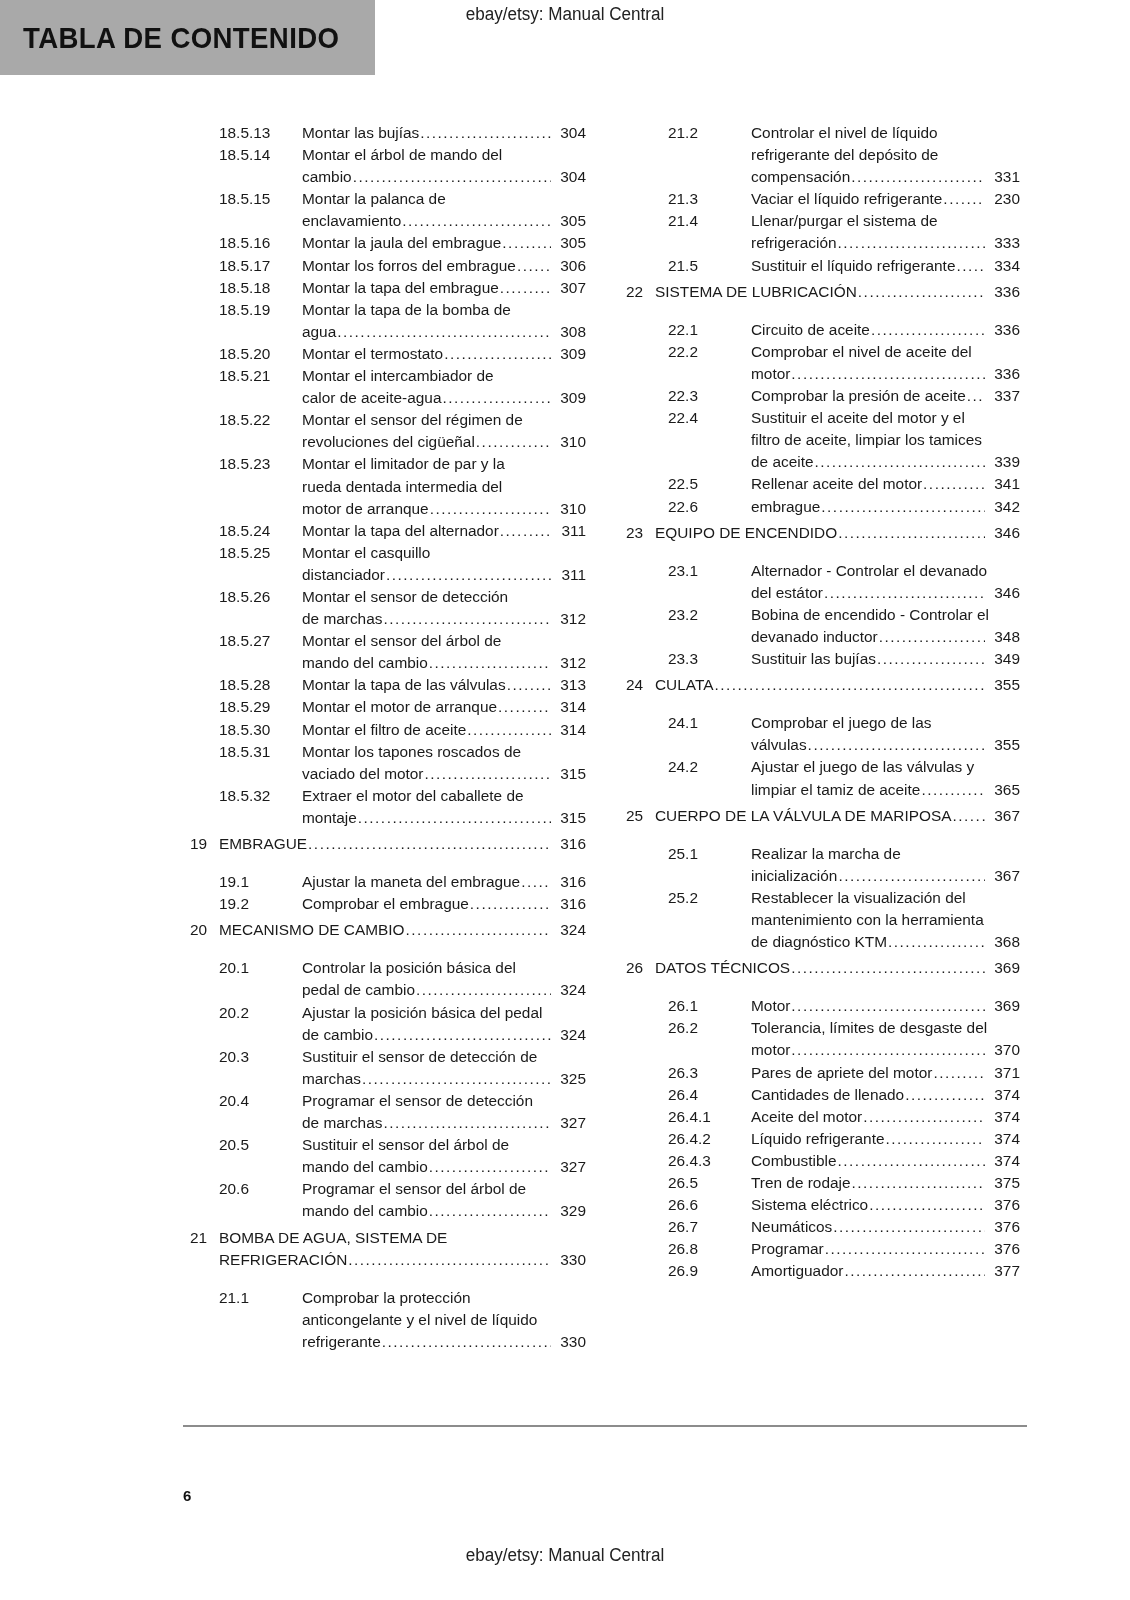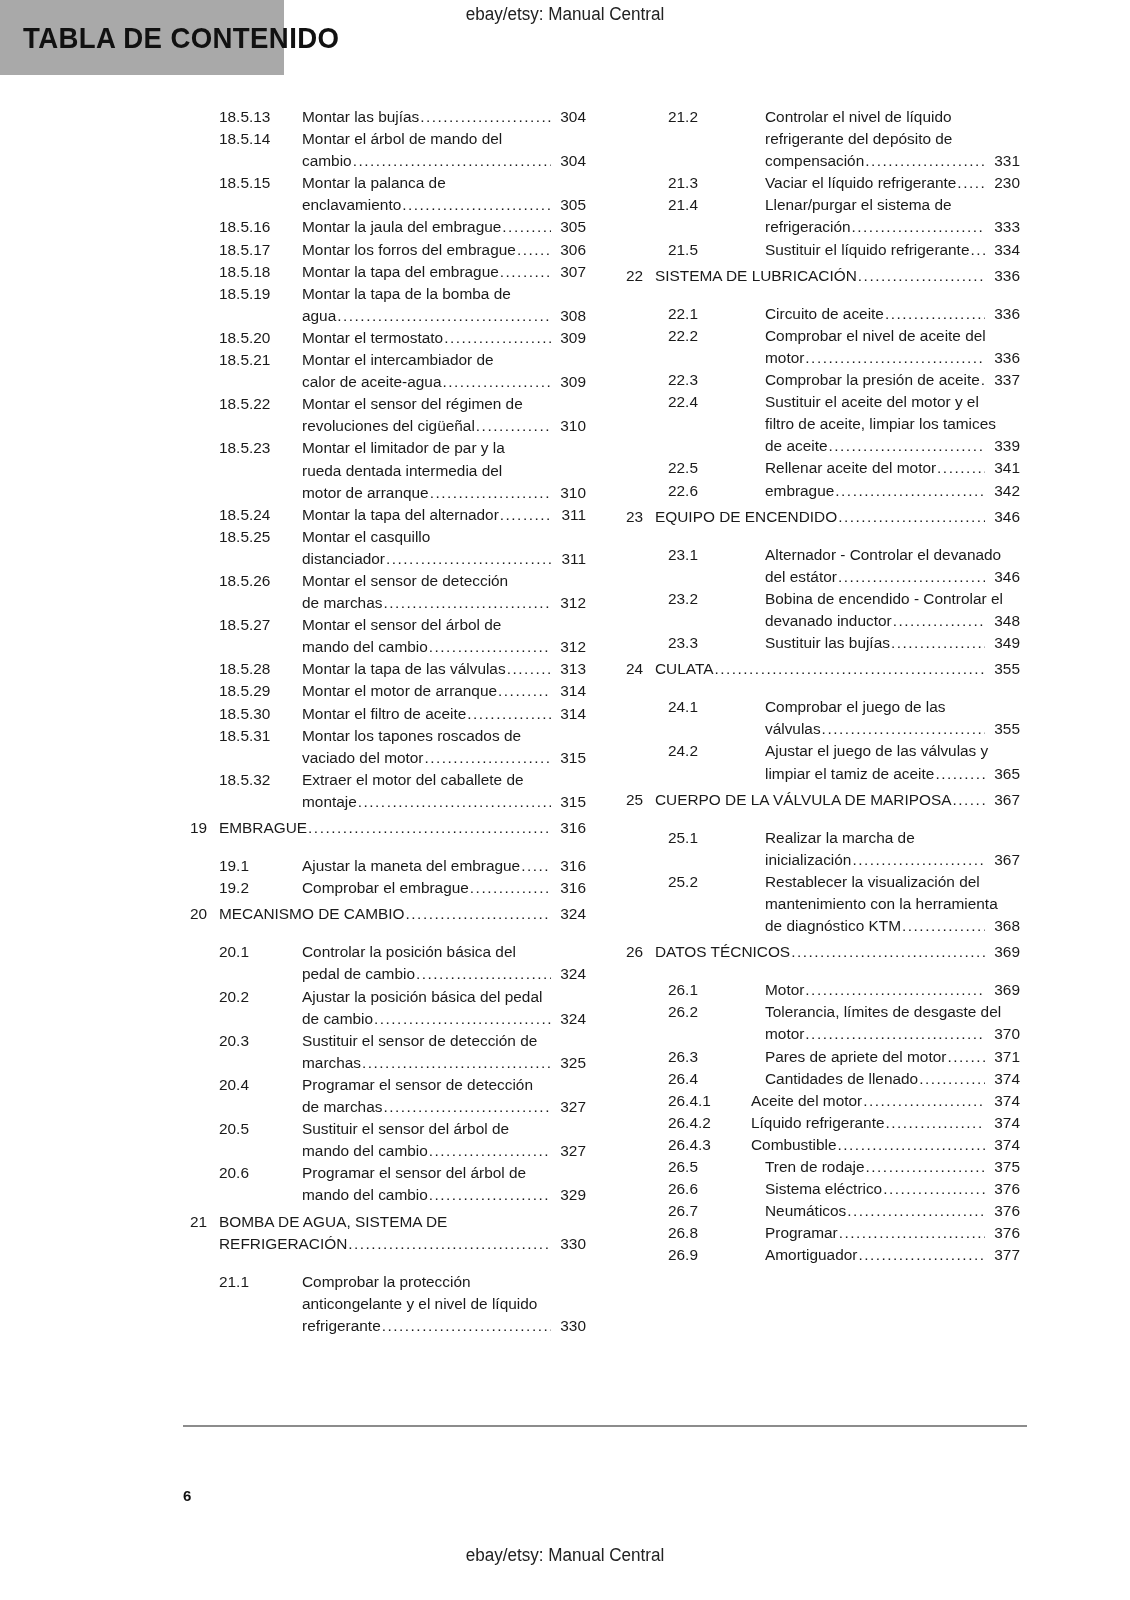--- a/index.html
+++ b/index.html
@@ -19,21 +19,21 @@
 
   
   .page-header {
     position: relative;
     height: 76px;
   }
   .title-block {
     position: absolute;
     left: 0;
     top: 0;
-    width: 284px;
+    width: 375px;
     height: 75px;
     background: #a9a9a9;
     display: flex;
     align-items: center;
     text-align: right;
   }
   .title-block .title-text {
     font-family: "Liberation Sans", sans-serif;
     font-weight: 700;
     font-size: 30px;
@@ -53,21 +53,21 @@
     font-size: 18px;
     color: #222222;
     letter-spacing: 0px;
     transform: scaleX(0.95);
   }
 
   
   .toc-area {
     position: absolute;
     left: 0;
-    top: 106px;
+    top: 122px;
     width: 1013px;
     height: 1240px;
   }
   .toc-column {
     position: absolute;
     top: 0;
   }
   .toc-column.left  { left: 190px;  width: 396px; }
   .toc-column.right { left: 626px;  width: 394px; }
 
@@ -86,21 +86,21 @@
     color: #1a1a1a;
     white-space: nowrap;
   }
   .entry.level1 > .num { width: 29px; }
   .entry.level2 > .num { width: 83px; }
   .entry.level3 > .num { width: 83px; }
 
   
   .toc-column.left .entry.level2 { padding-left: 29px; }
   
-  .toc-column.right .entry.level2 { padding-left: 42px; gap: 14px; }
+  .toc-column.right .entry.level2 { padding-left: 42px; }
   .toc-column.right .entry.level3 { padding-left: 42px; }
 
   .entry.level3 > .num { width: 83px; }
   .entry.level3 > .body { }
 
   .body {
     flex: 1 1 auto;
     min-width: 0;
     font-size: 15.4px;
     line-height: 22.1px;

